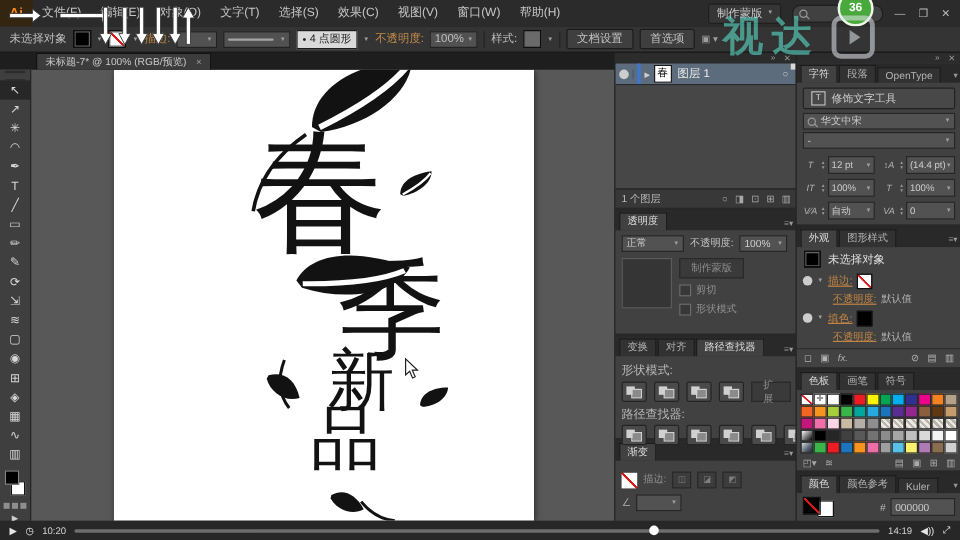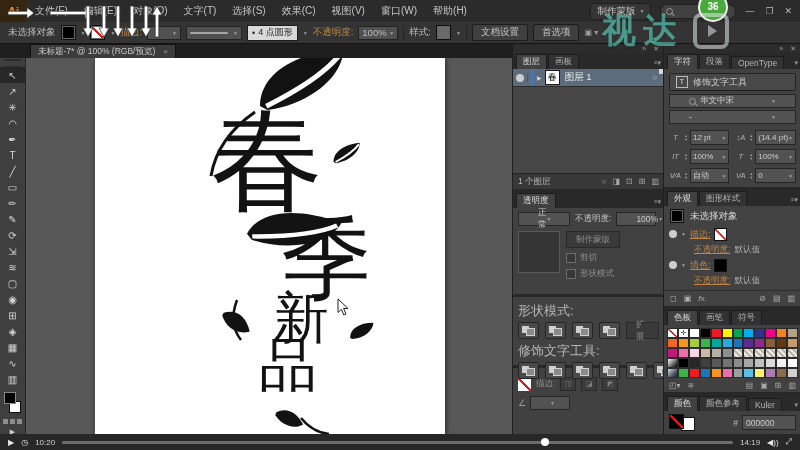--- a/index.html
+++ b/index.html
@@ -75,21 +75,21 @@
   .group-head{height:9px;background:#2c2c2c;display:flex;justify-content:flex-end;align-items:center;
               gap:7px;padding:0 5px;color:#9a9a9a;font-size:7px;flex:none;}
   .ptabs{height:14px;background:#292929;display:flex;align-items:flex-end;gap:1px;padding:2px 3px 0 3px;flex:none;}
   .ptab{font-size:8.5px;color:#b3b3b3;background:#323232;padding:1px 6px 1px 6px;border:1px solid #1c1c1c;
         border-bottom:none;white-space:nowrap;}
   .ptab.active{background:#414141;color:#dcdcdc;}
   .pmenu{margin-left:auto;color:#999;font-size:7px;padding-bottom:2px;}
   .pgap{height:3px;background:#282828;flex:none;}
   .pbody{background:#414141;padding:4px 5px;font-size:9px;color:#c3c3c3;}
   .select{background:#525252;border:1px solid #262626;height:14px;display:flex;align-items:center;
-          justify-content:space-between;font-size:8.5px;color:#cccccc;padding:0 19px;box-sizing:border-box;}
+          justify-content:space-between;font-size:8.5px;color:#cccccc;padding:0 3px;box-sizing:border-box;}
   .eye{width:8px;height:8px;border-radius:50%;background:#cdcdcd;flex:none;}
   
   .layer-row{height:17px;background:#5c6c7d;display:flex;align-items:center;border-bottom:1px solid #2a2a2a;
              position:relative;flex:none;}
   .lr-eyecell{width:14px;display:flex;justify-content:center;border-right:1px solid #49596a;}
   .lr-bar{width:3px;height:17px;background:#3e76c9;margin-left:3px;}
   .lr-exp{font-size:6px;color:#d0d0d0;margin:0 3px;}
   .lr-thumb{width:13px;height:13px;background:#fff;border:1px solid #1a1a1a;font-size:9px;line-height:13px;
             text-align:center;color:#000;font-family:"DejaVu Serif",serif;overflow:hidden;}
   .lr-name{font-size:9.5px;color:#ececec;margin-left:5px;}
@@ -100,21 +100,21 @@
                  font-size:8.5px;color:#bbbbbb;padding:0 5px;gap:6px;flex:none;}
   .foot-icons{margin-left:auto;display:flex;gap:6px;font-size:8px;color:#a8a8a8;}
   
   .mask-row{display:flex;gap:6px;margin-top:5px;}
   .mask-thumb{width:40px;height:40px;background:#353535;border:1px solid #5a5a5a;flex:none;}
   .dis-btn{background:#3a3a3a;border:1px solid #292929;color:#8d8d8d;font-size:8.5px;height:15px;
            padding:0 9px;display:inline-flex;align-items:center;align-self:flex-end;}
   .chk-row{display:flex;align-items:center;gap:4px;color:#8f8f8f;font-size:8.5px;margin-top:4px;}
   .chk{width:8px;height:8px;border:1px solid #6c6c6c;background:#383838;flex:none;}
   
-  .pf-label{font-size:13px;color:#b5b5b5;margin:1px 0 2px 0;}
+  .pf-label{font-size:10px;color:#b5b5b5;margin:1px 0 2px 0;}
   .pf-row{display:flex;gap:6px;align-items:center;margin-bottom:3px;}
   .pf-btn{width:19px;height:15px;background:#4a4a4a;border:1px solid #242424;border-radius:2px;
           position:relative;flex:none;}
   .pf-btn::before{content:"";position:absolute;left:3px;top:3px;width:7px;height:7px;background:#d0d0d0;}
   .pf-btn::after{content:"";position:absolute;left:8px;top:6px;width:7px;height:6px;background:#8a8a8a;
                  outline:1px solid #d0d0d0;}
   
   .grad-sw{width:20px;height:16px;background:linear-gradient(135deg,#ffffff,#707070 55%,#000000);
            border:1px solid #111;flex:none;}
   .gnone{width:13px;height:13px;flex:none;}
@@ -330,25 +330,20 @@
       <path d="M1,1 L1,14.5 L4.4,11.4 L6.8,17 L9,16 L6.6,10.5 L11,10.5 Z" fill="#ffffff" stroke="#222" stroke-width="1"></path>
     </svg>
   </div>
 
   <div class="col" id="col1">
     <div class="group-head">
       <span>»</span>
       <span>✕</span>
     </div>
 
-    <div class="ptabs">
-      <span class="ptab active">图层</span>
-      <span class="ptab">画板</span>
-      <span class="pmenu">≡▾</span>
-    </div>
     <div class="layer-row">
       <span class="lr-eyecell">
           <span class="eye"></span>
         </span>
       <span class="lr-bar"></span>
       <span class="lr-exp">▶</span>
       <span class="lr-thumb">春</span>
       <span class="lr-name">图层 1</span>
       <span class="lr-target">○</span>
       <span class="lr-corner"></span>
@@ -392,41 +387,51 @@
             </span>
           <span class="chk-row">
               <span class="chk"></span>
               <span>形状模式</span>
             </span>
         </div>
       </div>
     </div>
     <div class="pgap"></div>
 
+    <div class="ptabs">
+      <span class="ptab">变换</span>
+      <span class="ptab">对齐</span>
+      <span class="ptab active">路径查找器</span>
+      <span class="pmenu">≡▾</span>
+    </div>
     <div class="pbody" style="height:60px;">
       <div class="pf-label">形状模式:</div>
       <div class="pf-row">
         <span class="pf-btn"></span>
         <span class="pf-btn"></span>
         <span class="pf-btn"></span>
         <span class="pf-btn"></span>
         <span class="dis-btn" style="margin-left:auto;">扩展</span>
       </div>
-      <div class="pf-label">修饰文字工具:</div>
+      <div class="pf-label">路径查找器:</div>
       <div class="pf-row">
         <span class="pf-btn"></span>
         <span class="pf-btn"></span>
         <span class="pf-btn"></span>
         <span class="pf-btn"></span>
         <span class="pf-btn"></span>
         <span class="pf-btn"></span>
       </div>
     </div>
     <div class="pgap"></div>
 
+    <div class="ptabs">
+      <span class="ptab active">渐变</span>
+      <span class="pmenu">≡▾</span>
+    </div>
     <div class="pbody" style="flex:1;">
       <div style="display:flex;align-items:center;gap:5px;margin-top:5px;">
         <span class="gnone sw-none"></span>
         <span style="font-size:8.5px;color:#8f8f8f;">描边:</span>
         <span class="mini-btn">◫</span>
         <span class="mini-btn">◪</span>
         <span class="mini-btn">◩</span>
       </div>
       <div style="display:flex;align-items:center;gap:4px;margin-top:5px;">
         <span style="color:#999;font-size:9px;">∠</span>

